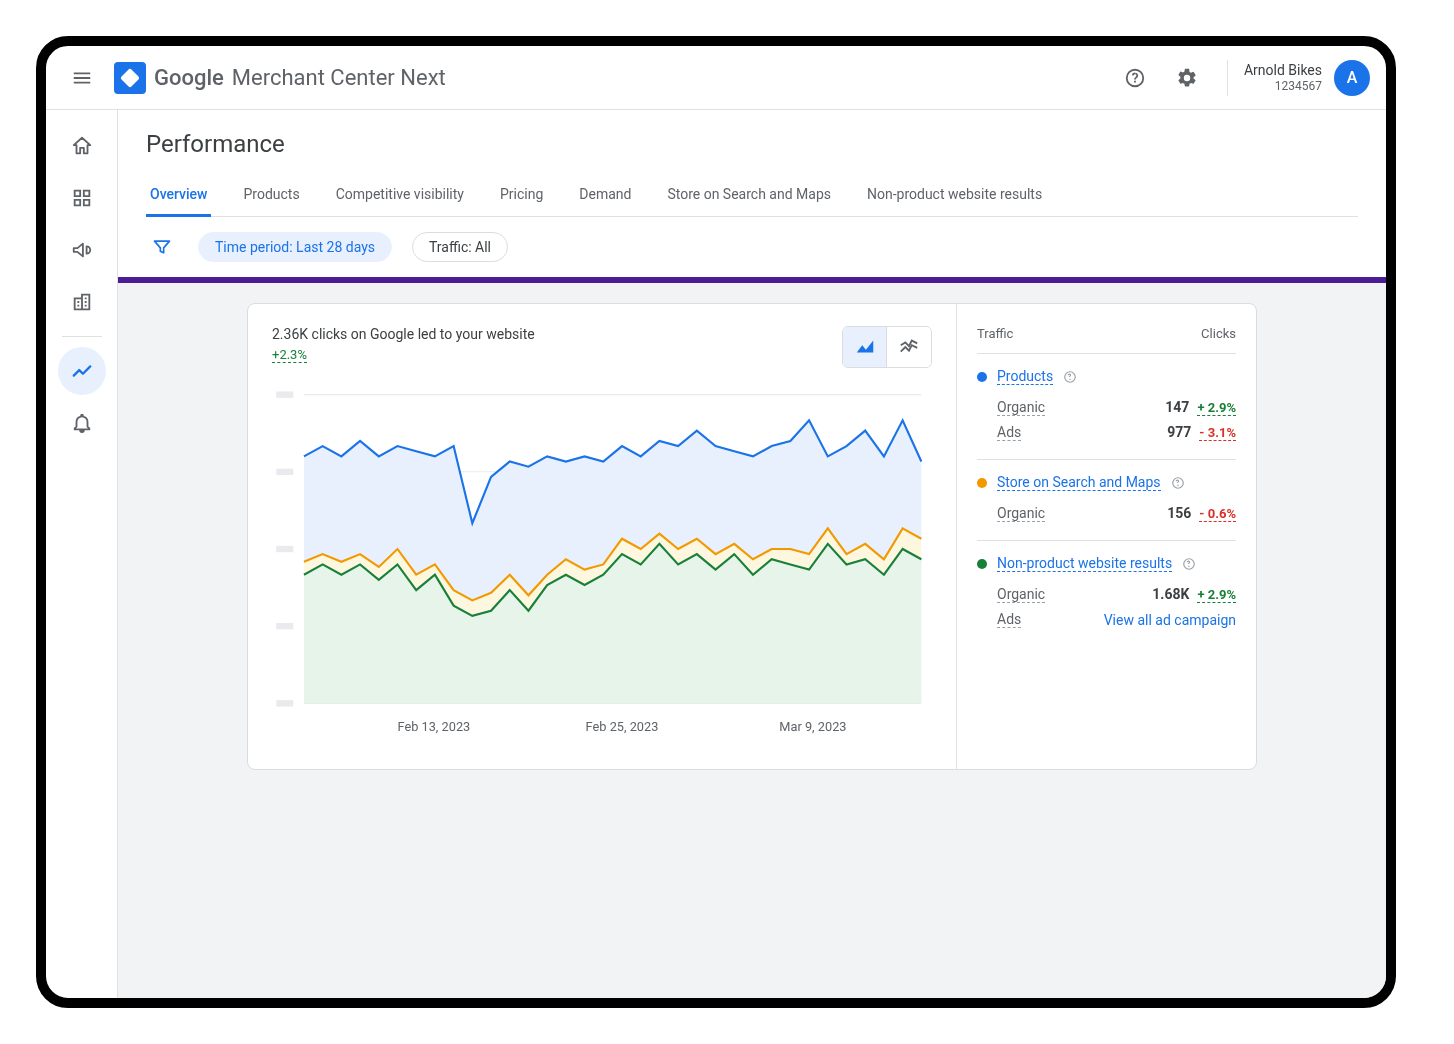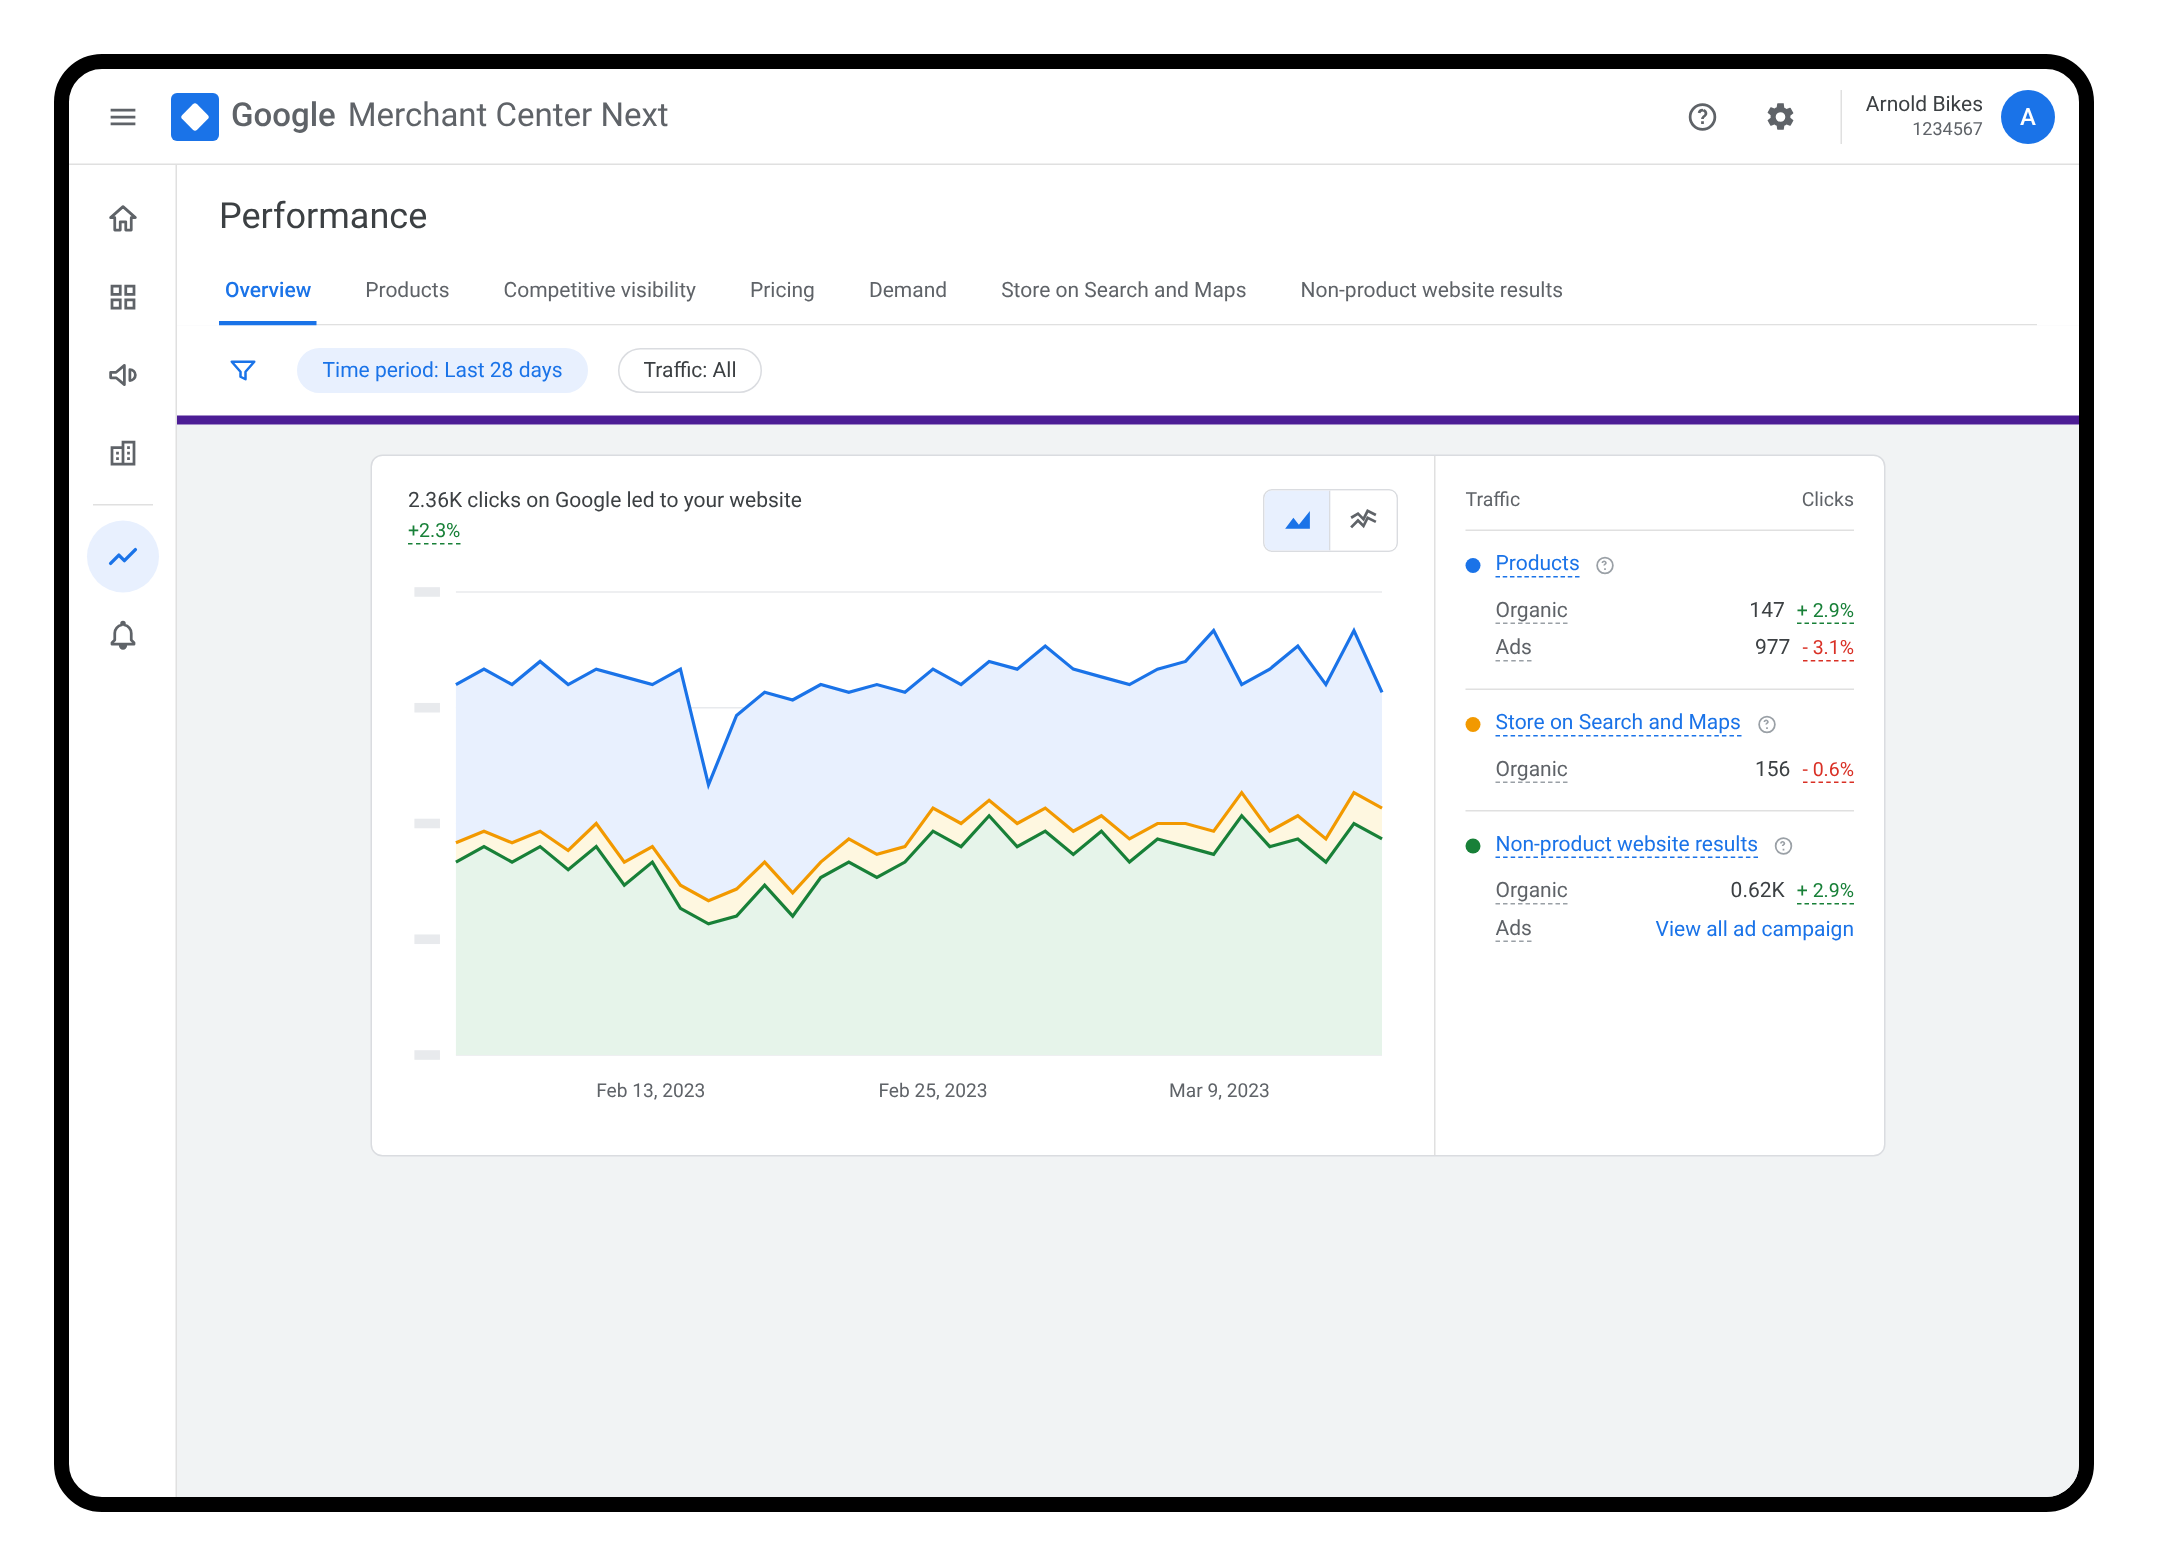--- a/index.html
+++ b/index.html
@@ -160,21 +160,21 @@
   .legend-link {
     color: #1a73e8; font-size: 14px; border-bottom: 1px dashed #1a73e8;
     cursor: pointer;
   }
   .info-icon { width:14px; height:14px; fill:#9aa0a6; }
   .legend-row {
     display: flex; justify-content: space-between; align-items: center;
     padding: 4px 0 4px 20px; font-size: 14px;
   }
   .legend-row .label { color: #5f6368; border-bottom: 1px dashed #9aa0a6; }
-  .legend-row .vals { display: flex; gap: 8px; align-items: baseline; }
+  .legend-row .vals { display: flex; gap: 8px; align-items: baseline; font-weight: bold; }
   .legend-row .num { color: #3c4043; }
   .view-all { color: #1a73e8; cursor: pointer; font-size: 14px; }
 </style>
 </head>
 <body>
 
 <div class="device-frame">
 <div class="device-inner">
 
   <div class="topbar">
@@ -359,21 +359,21 @@
                     <div class="legend-title-row">
                       <span class="dot" style="background: rgb(24, 128, 56);"></span>
                       <span class="legend-link">Non-product website results</span>
                       <svg viewBox="0 0 24 24" class="info-icon">
                         <path d="M12 2a10 10 0 100 20 10 10 0 000-20zm0 18a8 8 0 110-16 8 8 0 010 16zm-1-5h2v2h-2zm2-8a3 3 0 00-5 2h2a1 1 0 112 0c0 1-2 1.25-2 3h2c0-1 2-1.25 2-3a3 3 0 00-1-2z"></path>
                       </svg>
                     </div>
                     <div class="legend-row">
                       <span class="label">Organic</span>
                       <span class="vals">
-                        <span class="num">0.62K</span>
+                        <span class="num">1.68K</span>
                         <span class="delta-pos">+ 2.9%</span>
                       </span>
                     </div>
                     <div class="legend-row">
                       <span class="label">Ads</span>
                       <span class="view-all">View all ad campaign</span>
                     </div>
                   </div>
                 </div>
           </div>

